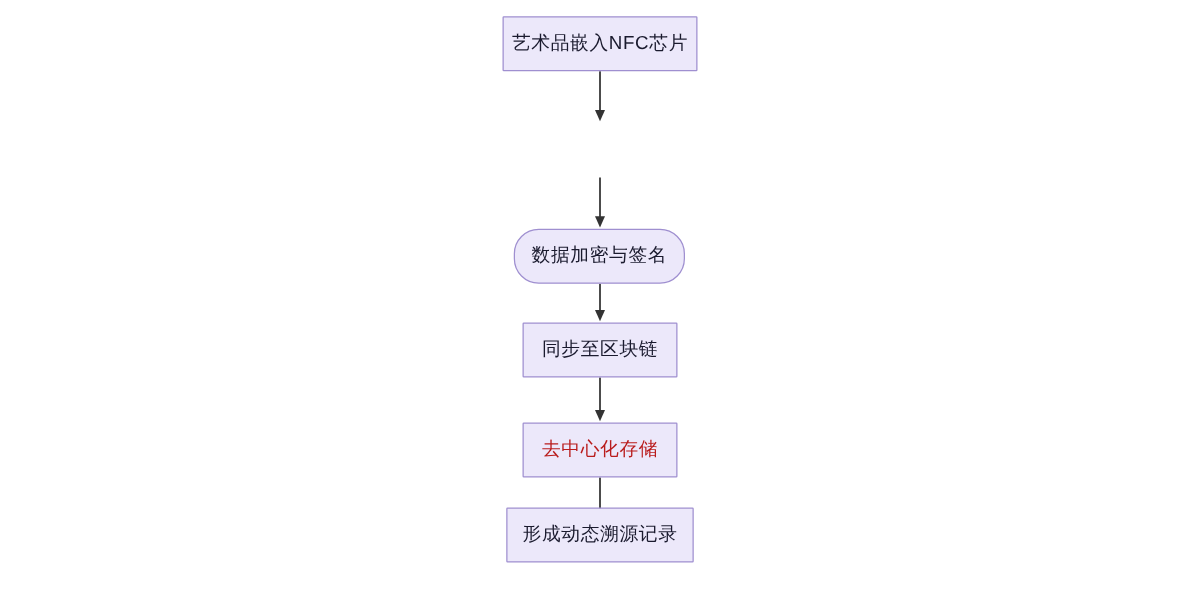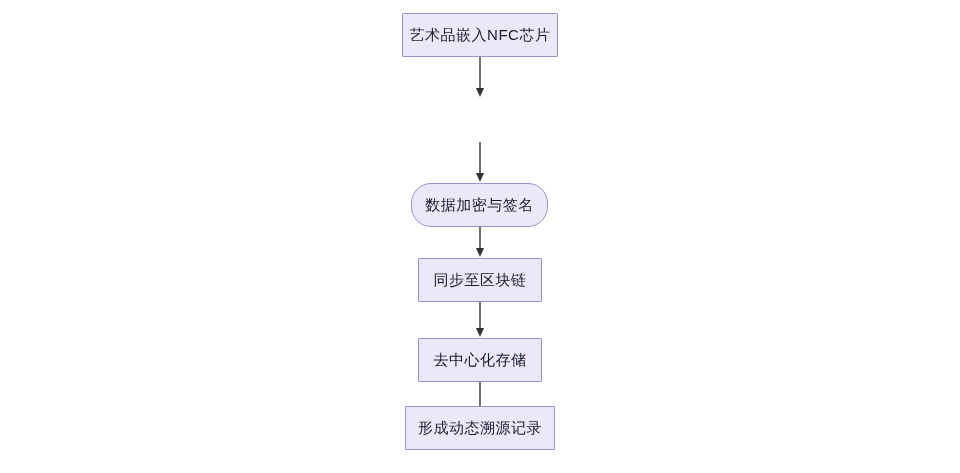--- a/index.html
+++ b/index.html
@@ -81,16 +81,16 @@
   <div class="edge" id="edge-4" style="left: 474px; top: 382px; height: 36px;">
     <svg width="12" height="36" viewBox="0 0 12 36">
       <line x1="6" y1="0" x2="6" y2="28" stroke="#333333" stroke-width="1.4"></line>
       <polygon points="6,35 2,26 10,26" fill="#333333"></polygon>
     </svg>
   </div>
 
   <div class="node" id="node-0" style="left: 402px; top: 13px; width: 156px; height: 44px; background: rgb(236, 232, 250); border-color: rgb(159, 143, 208); color: rgb(26, 26, 46);">艺术品嵌入NFC芯片</div>
   <div class="node" id="node-2" style="left: 411px; top: 183px; width: 137px; height: 44px; background: rgb(236, 232, 250); border-color: rgb(159, 143, 208); color: rgb(26, 26, 46); border-radius: 20px;">数据加密与签名</div>
   <div class="node" id="node-3" style="left: 418px; top: 258px; width: 124px; height: 44px; background: rgb(236, 232, 250); border-color: rgb(159, 143, 208); color: rgb(26, 26, 46);">同步至区块链</div>
-  <div class="node" id="node-4" style="left: 418px; top: 338px; width: 124px; height: 44px; background: rgb(236, 232, 250); border-color: rgb(159, 143, 208); color: #0f172a;">去中心化存储</div>
+  <div class="node" id="node-4" style="left: 418px; top: 338px; width: 124px; height: 44px; background: rgb(236, 232, 250); border-color: rgb(159, 143, 208); color: #b91c1c;">去中心化存储</div>
   <div class="node" id="node-5" style="left: 405px; top: 406px; width: 150px; height: 44px; background: rgb(236, 232, 250); border-color: rgb(159, 143, 208); color: rgb(26, 26, 46);">形成动态溯源记录</div>
 
 </div>
 
 </body></html>

